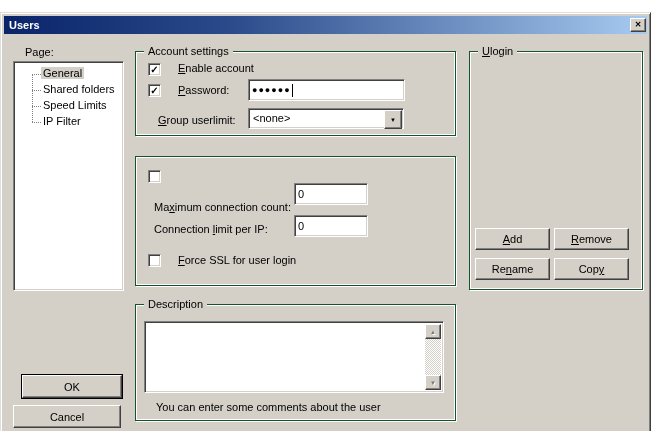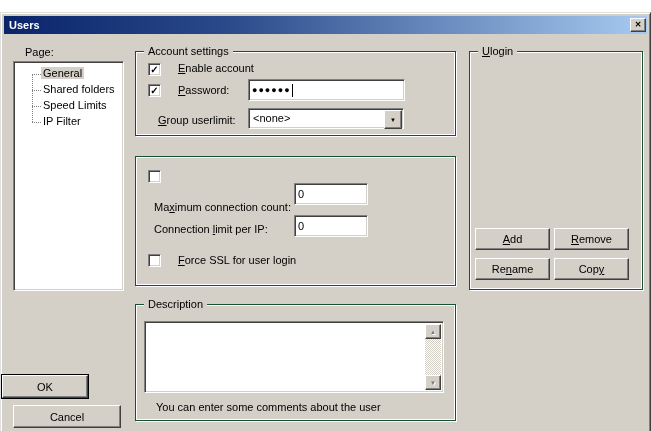--- a/index.html
+++ b/index.html
@@ -191,16 +191,16 @@
   <button class="btn" style="left:553px;top:215px;width:75px;height:22px">
       <span><span></span><span class="mn">R</span><span>emove</span></span>
     </button>
   <button class="btn" style="left:474px;top:245px;width:75px;height:22px">
       <span><span>Re</span><span class="mn">n</span><span>ame</span></span>
     </button>
   <button class="btn" style="left:553px;top:245px;width:75px;height:22px">
       <span><span>Cop</span><span class="mn">y</span><span></span></span>
     </button>
 
-  <button class="btn btn-default" style="left:1px;top:362px;width:86px;height:23px">OK</button>
+  <button class="btn btn-default" style="left:21px;top:362px;width:100px;height:23px">OK</button>
   <button class="btn" style="left:12px;top:392px;width:108px;height:23px">Cancel</button>
 
 </div>
 
 </body></html>

